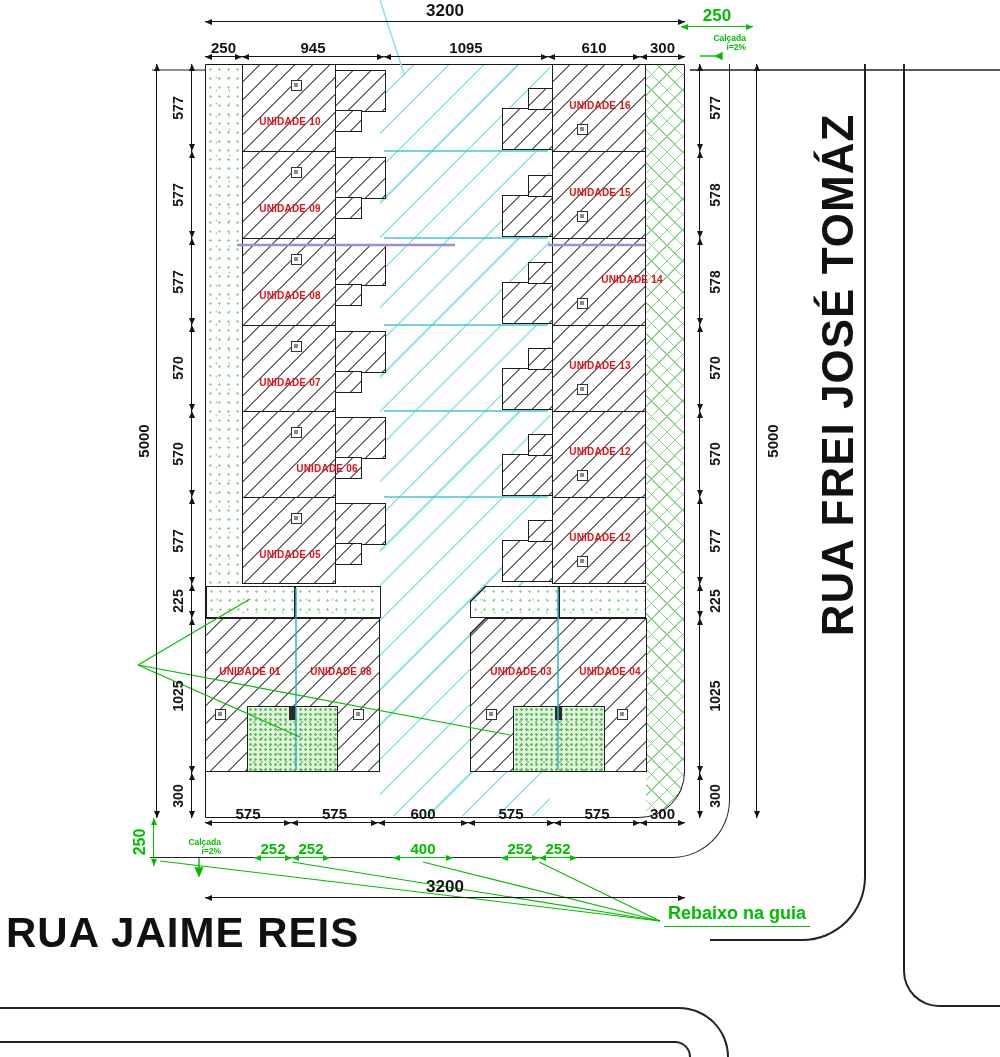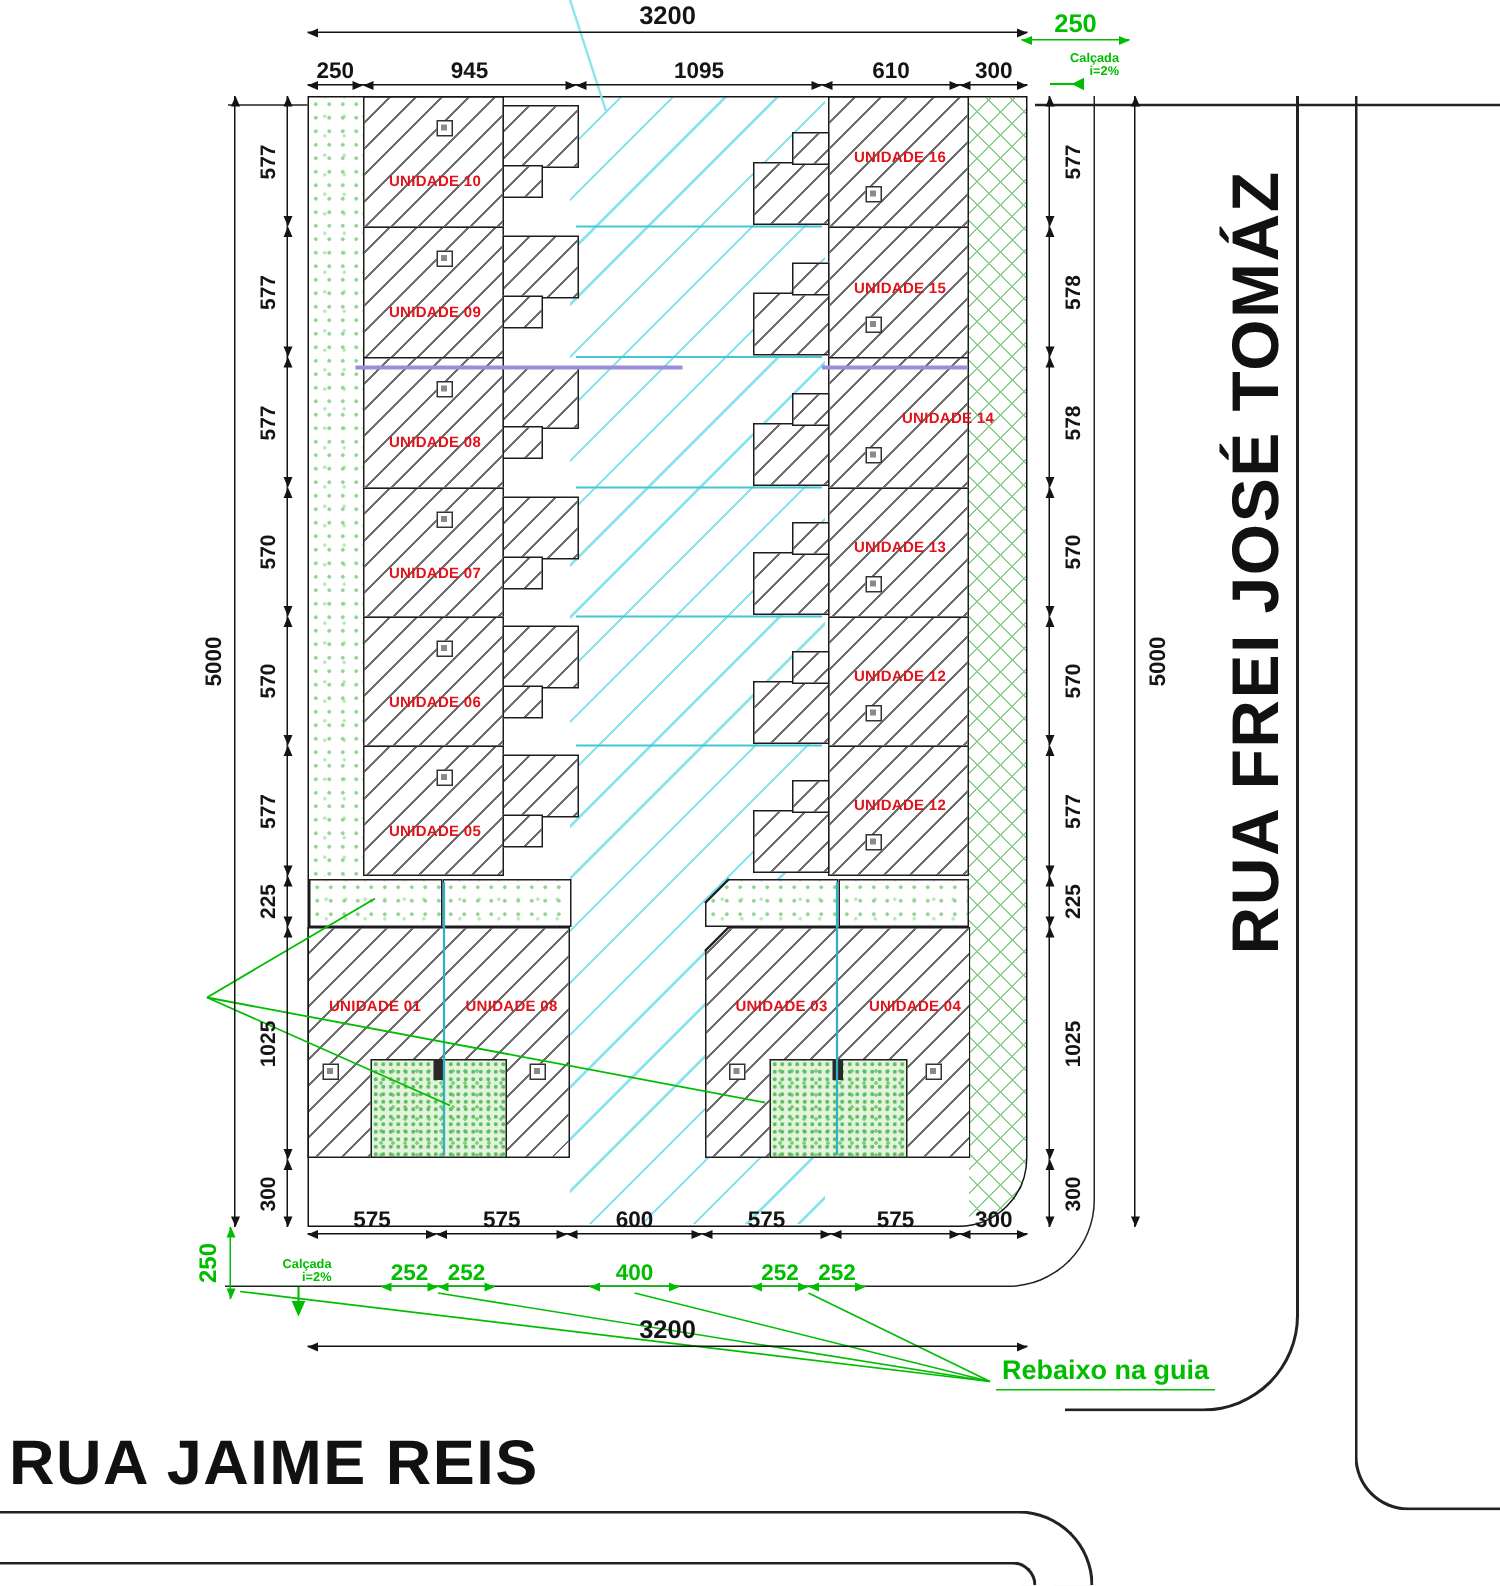--- a/index.html
+++ b/index.html
@@ -96,21 +96,21 @@
   <div class="abs hatch" style="left:242px;top:325px;width:94px;height:87px;"></div>
   <div class="abs hatch" style="left:335px;top:331px;width:51px;height:42px;"></div>
   <div class="abs hatch" style="left:335px;top:371px;width:27px;height:22px;"></div>
   <div class="abs colsq" style="left:291px;top:341px;"></div>
   <span class="abs ulab" style="left:242px;top:377px;width:96px;">UNIDADE 07</span>
 
   <div class="abs hatch" style="left:242px;top:411px;width:94px;height:87px;"></div>
   <div class="abs hatch" style="left:335px;top:417px;width:51px;height:42px;"></div>
   <div class="abs hatch" style="left:335px;top:457px;width:27px;height:22px;"></div>
   <div class="abs colsq" style="left:291px;top:427px;"></div>
-  <span class="abs ulab" style="left:242px;top:463px;width:96px;">UNIDADE 06</span>
+  <span class="abs ulab" style="left:242px;top:463px;width:96px;padding-left:37px;">UNIDADE 06</span>
 
   <div class="abs hatch" style="left:242px;top:497px;width:94px;height:87px;"></div>
   <div class="abs hatch" style="left:335px;top:503px;width:51px;height:42px;"></div>
   <div class="abs hatch" style="left:335px;top:543px;width:27px;height:22px;"></div>
   <div class="abs colsq" style="left:291px;top:513px;"></div>
   <span class="abs ulab" style="left:242px;top:549px;width:96px;">UNIDADE 05</span>
 
   <div class="abs hatch" style="left:552px;top:64px;width:94px;height:88px;"></div>
   <div class="abs hatch" style="left:502px;top:108px;width:51px;height:42px;"></div>
   <div class="abs hatch" style="left:528px;top:88px;width:25px;height:22px;"></div>
@@ -388,15 +388,15 @@
     <span>i=2%</span>
   </div>
 
 
   <span class="abs gnote" style="left:664px;top:903px;font-size:18px;border-bottom:1.6px solid #00bd00;padding:0 4px 2px 4px;">Rebaixo na guia</span>
 
   <div class="abs" style="left:558px;top:345px;width:560px;height:60px;transform:rotate(-90deg);display:flex;align-items:center;justify-content:center;">
     <span class="street" style="font-size:44px;">RUA FREI JOSÉ TOMÁZ</span>
   </div>
 
-  <span class="abs street" style="left:6px;top:951px;font-size:42px;">RUA JAIME REIS</span>
+  <span class="abs street" style="left:6px;top:909px;font-size:42px;">RUA JAIME REIS</span>
 
 </div>
 
 </body></html>

